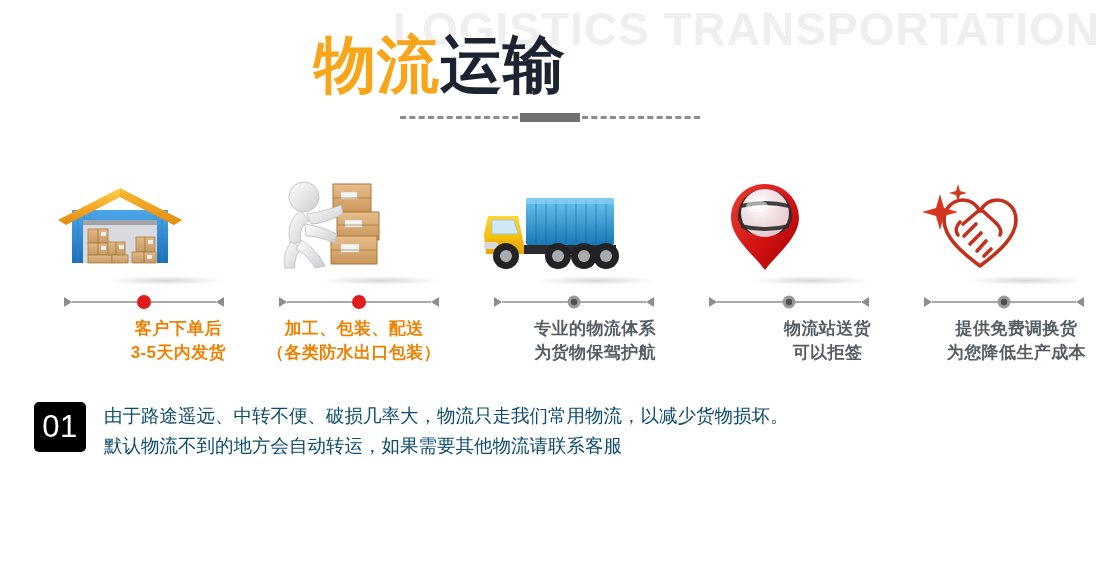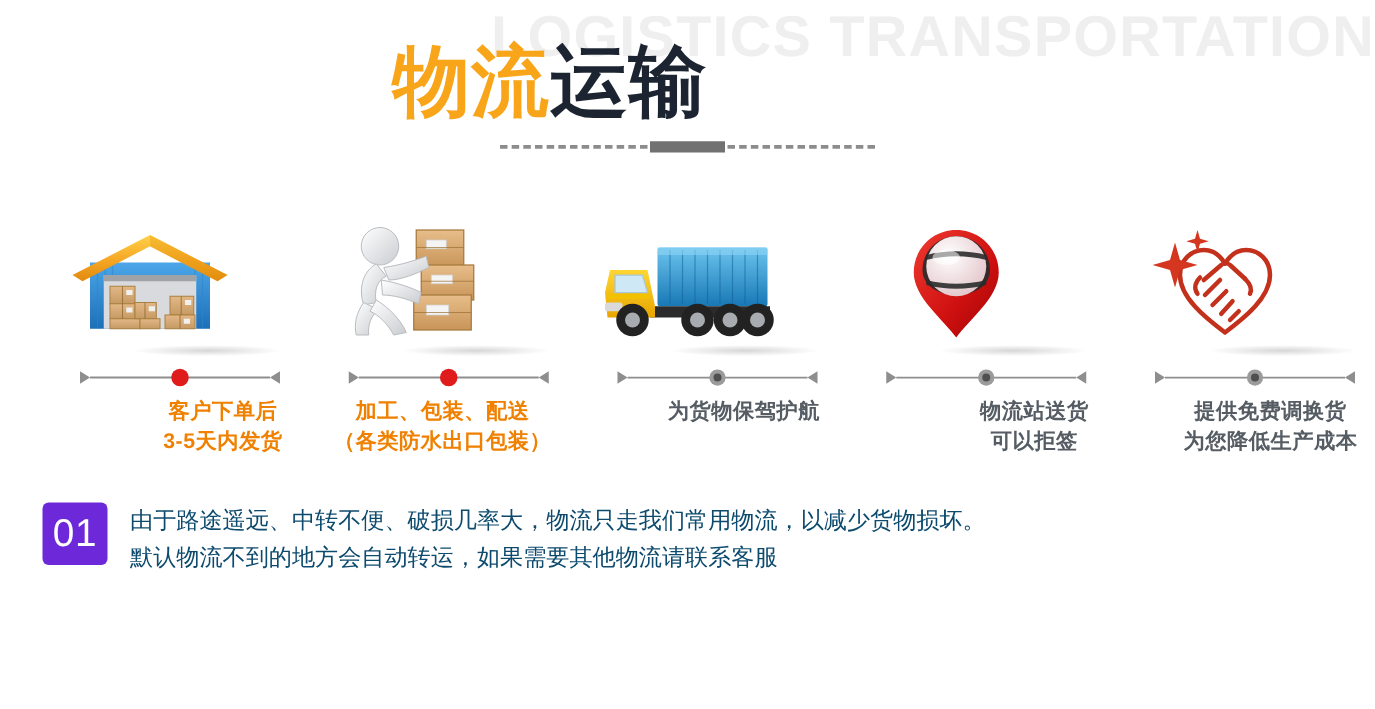--- a/index.html
+++ b/index.html
@@ -64,21 +64,21 @@
   .fe-text.orange { color:#f08000; }
   .fe-text.gray   { color:#555c63; }
   .fe-text div { white-space:nowrap; }
 
   
   .notes { position:absolute; top:400px; left:0; width:1100px; padding:0 34px; }
   .note { display:flex; align-items:flex-start; margin-bottom:14px; }
   .note-badge {
     flex:0 0 auto;
     width:52px; height:50px; border-radius:5px;
-    background:#6d28d9; color:#ffffff;
+    background:#000000; color:#ffffff;
     font-size:31px; font-weight:normal;
     display:flex; align-items:center; justify-content:center;
     letter-spacing:.5px; margin-top:2px;
   }
   .note-body { margin-left:18px; padding-top:1px; }
   .note-line {
     font-size:18.5px; color:#0c4a6e; line-height:1.60; white-space:nowrap;
   }
 </style>
 </head>
@@ -278,20 +278,21 @@
       <div class="fe-sep">
         <svg width="164" height="16" viewBox="0 0 164 16">
           <polygon points="2,3 10,8 2,13" fill="#8e8e8e"></polygon>
           <polygon points="162,3 154,8 162,13" fill="#8e8e8e"></polygon>
           <line x1="10" y1="8" x2="154" y2="8" stroke="#8e8e8e" stroke-width="1.4"></line>
           <circle cx="82" cy="8" r="6.5" fill="#9b9b9b"></circle>
           <circle cx="82" cy="8" r="3.2" fill="#4f4f4f"></circle>
         </svg>
       </div>
       <div class="fe-text gray">
+        <div>专业的物流体系</div>
         <div>为货物保驾护航</div>
       </div>
     </div>
 
     <div class="feature">
       <div class="fe-icon">
         <svg width="90" height="94" viewBox="0 0 90 94">
           <defs>
             <linearGradient id="pinG" x1="0" y1="0" x2="1" y2="1">
               <stop offset="0%" stop-color="#ef3a30"></stop>

